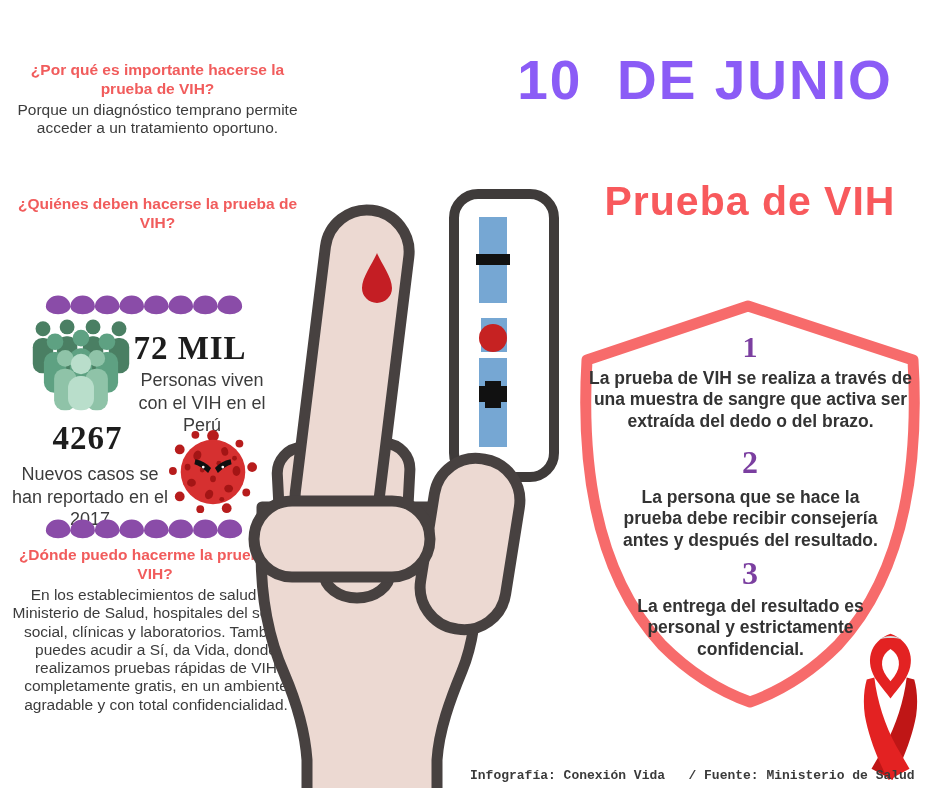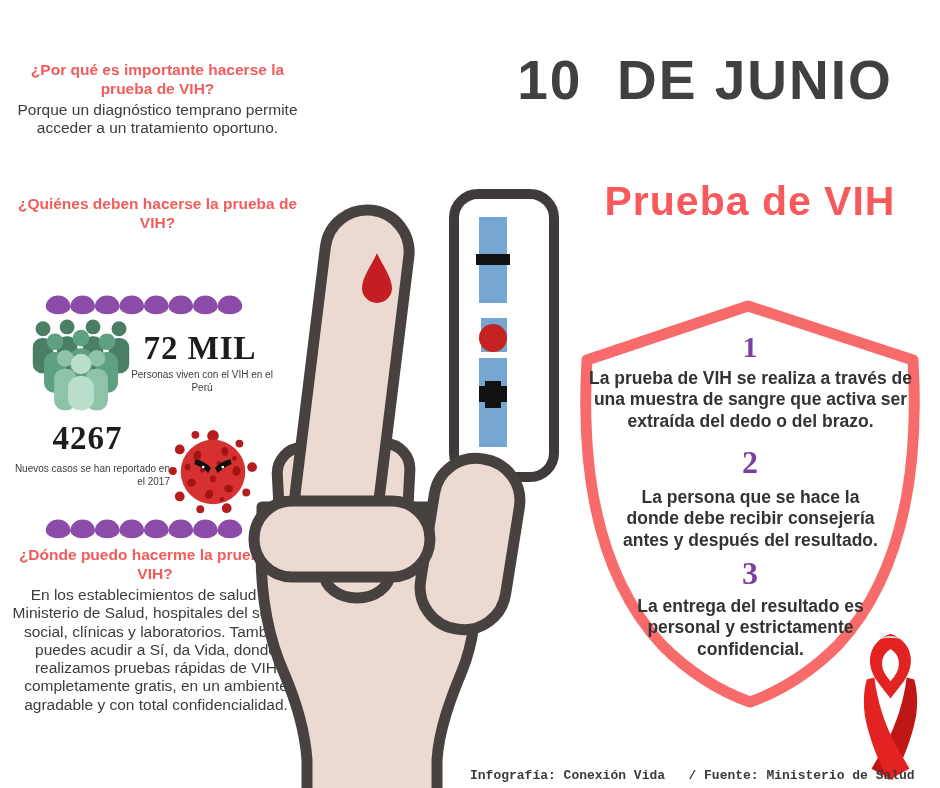--- a/index.html
+++ b/index.html
@@ -3,22 +3,22 @@
 <meta charset="utf-8">
 <style>
   html,body{margin:0;padding:0;background:#fff;}
   #poster{position:relative;width:940px;height:788px;background:#ffffff;overflow:hidden;
           font-family:"Liberation Sans",sans-serif;color:#3d3d3d;}
   .abs{position:absolute;}
   .ctr{text-align:center;}
   .red-head{color:#f15c5c;font-weight:bold;font-size:15.5px;line-height:1.2;}
   .body-sm{font-size:15.5px;line-height:1.18;color:#3c3c3c;}
   .stat-num{font-family:"Liberation Serif",serif;font-weight:bold;font-size:33px;color:#1d1d1d;letter-spacing:1px;}
-  .stat-cap{font-size:10px;line-height:1.25;color:#3c3c3c;}
-  .date-title{font-size:55px;font-weight:bold;color:#404040;letter-spacing:2px;white-space:pre;}
+  .stat-cap{font-size:18px;line-height:1.25;color:#3c3c3c;}
+  .date-title{font-size:55px;font-weight:bold;color:#8b5cf6;letter-spacing:2px;white-space:pre;}
   .main-title{font-size:41px;font-weight:bold;color:#f8595c;letter-spacing:1px;}
   .shield-num{font-family:"Liberation Serif",serif;font-weight:bold;font-size:32px;color:#7b3fa0;}
   .shield-txt{font-size:17.5px;font-weight:bold;color:#333;line-height:1.22;}
   .credit{font-size:13px;font-weight:bold;color:#3a3a3a;white-space:pre;font-family:Liberation Mono, monospace;}
 </style>
 </head>
 <body>
 
 <div id="poster">
 
@@ -56,25 +56,25 @@
         <rect x="26" y="55" width="24" height="45" rx="11"></rect>
       <circle cx="72" cy="44" r="9"></circle>
         <rect x="60" y="55" width="24" height="45" rx="11"></rect>
     </g>
     <g fill="#b9decb">
       <circle cx="55" cy="50" r="11"></circle>
         <rect x="41" y="63" width="28" height="37" rx="13"></rect>
     </g>
   </svg>
 
-  <div class="abs ctr stat-num" style="left:135px;top:330px;width:130px;">72 MIL</div>
+  <div class="abs ctr stat-num" style="left:125px;top:330px;width:130px;">72 MIL</div>
   <div class="abs ctr stat-cap" style="left:126px;top:369px;width:152px;">Personas viven con el VIH en el Perú</div>
 
   <div class="abs ctr stat-num" style="left:25px;top:420px;width:125px;">4267</div>
-  <div class="abs ctr stat-cap" style="left:10px;top:463px;width:160px;text-align:right;">Nuevos casos se han reportado en el 2017</div>
+  <div class="abs ctr stat-cap" style="left:10px;top:463px;width:160px;">Nuevos casos se han reportado en el 2017</div>
 
   <svg class="abs" style="left:168px;top:426px;" width="90" height="90" viewBox="0 0 92 92">
     <g fill="#b71c1c">
       <circle cx="46" cy="10" r="6"></circle>
         <circle cx="73" cy="18" r="4"></circle>
         <circle cx="86" cy="42" r="5"></circle>
       <circle cx="80" cy="68" r="4"></circle>
         <circle cx="60" cy="84" r="5"></circle>
         <circle cx="33" cy="85" r="4"></circle>
       <circle cx="12" cy="72" r="5"></circle>
@@ -146,21 +146,21 @@
   </svg>
 
   <svg class="abs" style="left:565px;top:295px;" width="370" height="420" viewBox="0 0 370 420">
     <path d="M183,11 L22,65 C15,185 37,285 97,350 C127,380 157,397 185,407 C213,397 243,380 273,350 C333,285 355,185 348,65 Z" fill="none" stroke="#f76b6b" stroke-width="11" stroke-linejoin="round"></path>
   </svg>
 
   <div class="abs ctr shield-num" style="left:600px;top:330px;width:300px;font-size:30px;">1</div>
   <div class="abs ctr shield-txt" style="left:588px;top:368px;width:325px;">La prueba de VIH se realiza a través de una muestra de sangre que activa ser extraída del dedo o del brazo.</div>
 
   <div class="abs ctr shield-num" style="left:600px;top:444px;width:300px;">2</div>
-  <div class="abs ctr shield-txt" style="left:613px;top:487px;width:275px;">La persona que se hace la donde debe recibir consejería antes y después del resultado.</div>
+  <div class="abs ctr shield-txt" style="left:613px;top:487px;width:275px;">La persona que se hace la prueba debe recibir consejería antes y después del resultado.</div>
 
   <div class="abs ctr shield-num" style="left:600px;top:555px;width:300px;">3</div>
   <div class="abs ctr shield-txt" style="left:623px;top:596px;width:255px;">La entrega del resultado es personal y estrictamente confidencial.</div>
 
   <svg class="abs" style="left:843px;top:626px;" width="95" height="160" viewBox="0 0 100 160">
 
     <path d="M67,50 C64,75 56,100 44,122 L30,146 L52,158 C64,136 73,112 77,90 C79,76 78,62 75,52 Z" fill="#bf1616"></path>
 
     <path d="M33,50 C36,75 44,100 56,122 L70,146 L48,158 C36,136 27,112 23,90 C21,76 22,62 25,52 Z" fill="#e32222"></path>
 

